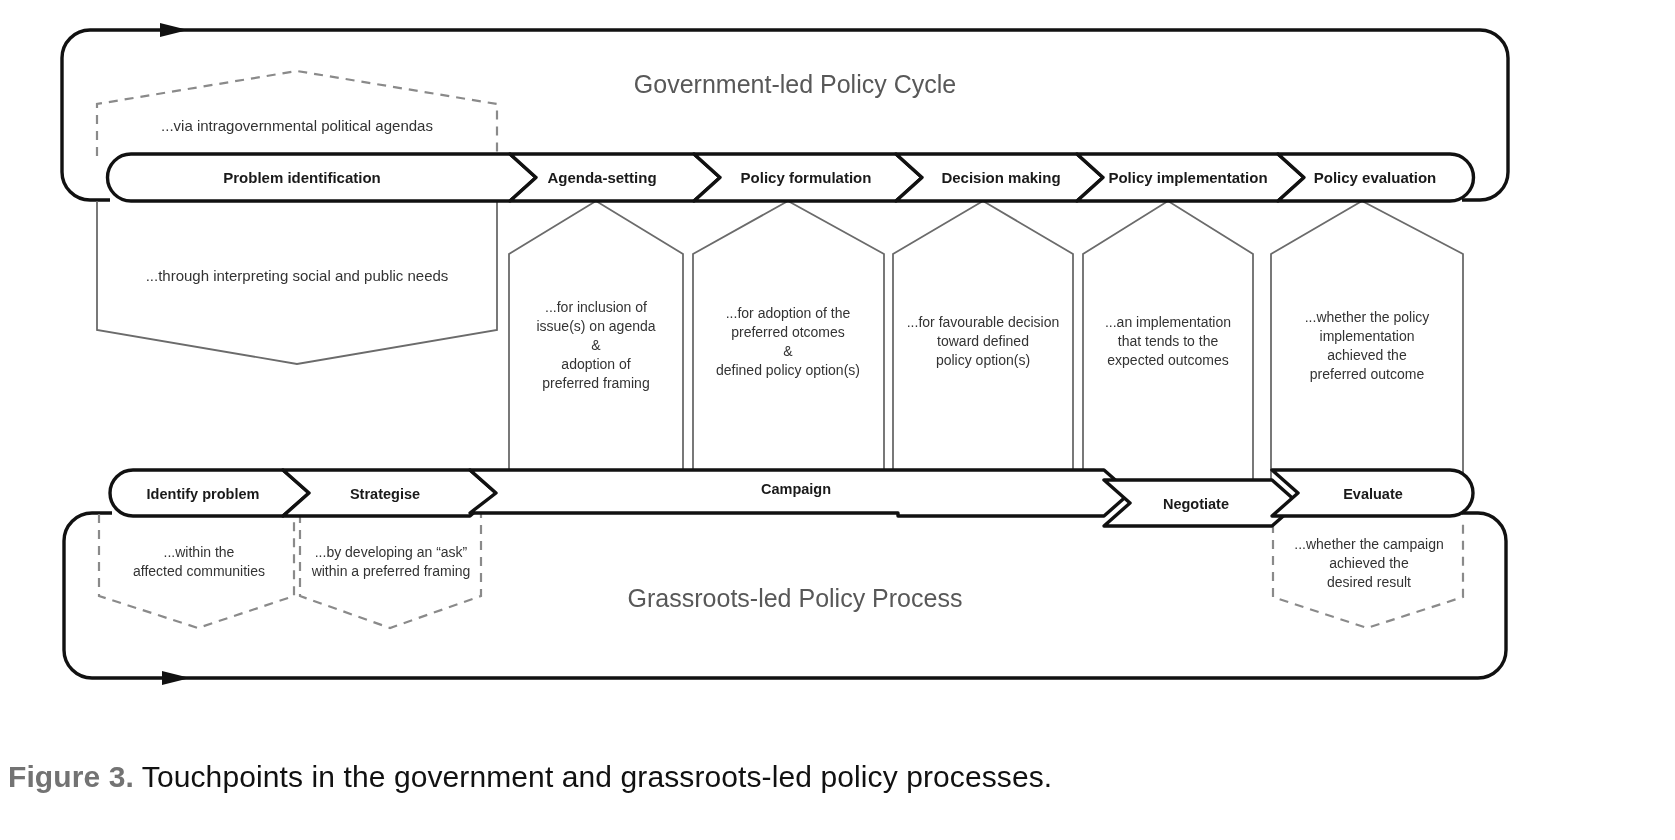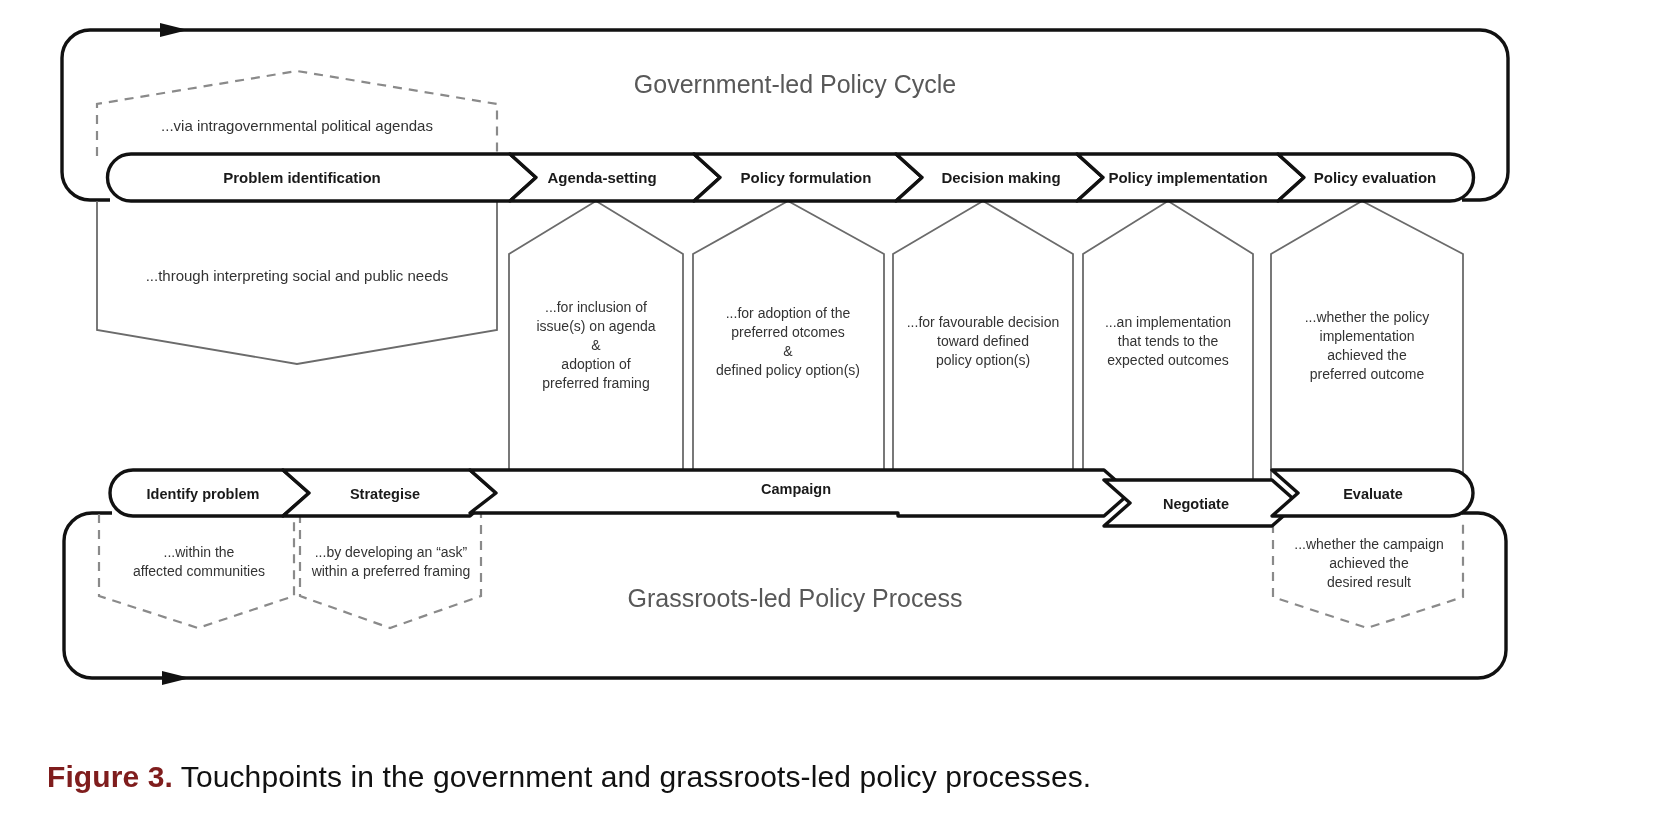--- a/index.html
+++ b/index.html
@@ -10,21 +10,21 @@
   .chev-label-sm{font-family:"Liberation Sans",sans-serif;font-size:14.5px;font-weight:bold;fill:#1a1a1a;}
   .cycle-title{font-family:"Liberation Sans",sans-serif;font-size:25px;fill:#585858;}
   .note{font-family:"Liberation Sans",sans-serif;font-size:15px;fill:#333333;}
   .note-sm{font-family:"Liberation Sans",sans-serif;font-size:14px;fill:#333333;}
   .solid-thick{fill:#ffffff;stroke:#111111;stroke-width:3.4;stroke-linejoin:round;}
   .solid-thin{fill:none;stroke:#6b6b6b;stroke-width:1.8;stroke-linejoin:miter;}
   .dashed-thin{fill:none;stroke:#8a8a8a;stroke-width:2.2;stroke-dasharray:9 7;stroke-linejoin:miter;}
   .loop{fill:none;stroke:#111111;stroke-width:3.4;}
   .caption{position:absolute;left:8px;top:760px;width:1660px;font-size:30px;color:#111111;
            font-family:"Liberation Sans",sans-serif;letter-spacing:.1px;}
-  .caption b{color:#7f1d1d;font-weight:bold;margin-left:39px;}
+  .caption b{color:#737373;font-weight:bold;}
   .caption span.rest{font-weight:normal;}
 </style>
 </head>
 <body>
 
 <div id="stage">
 
   <svg id="diagram" viewBox="0 0 1675 700">
 
     <g>

